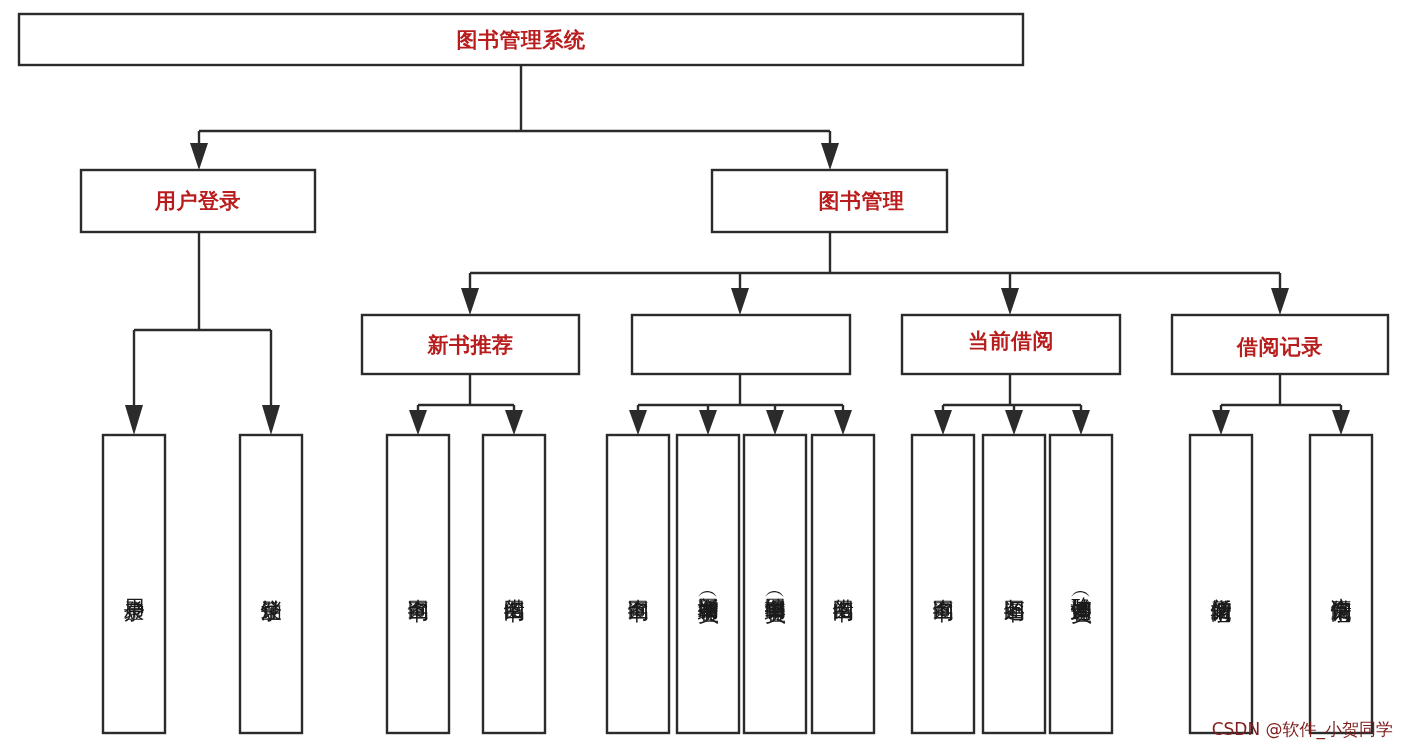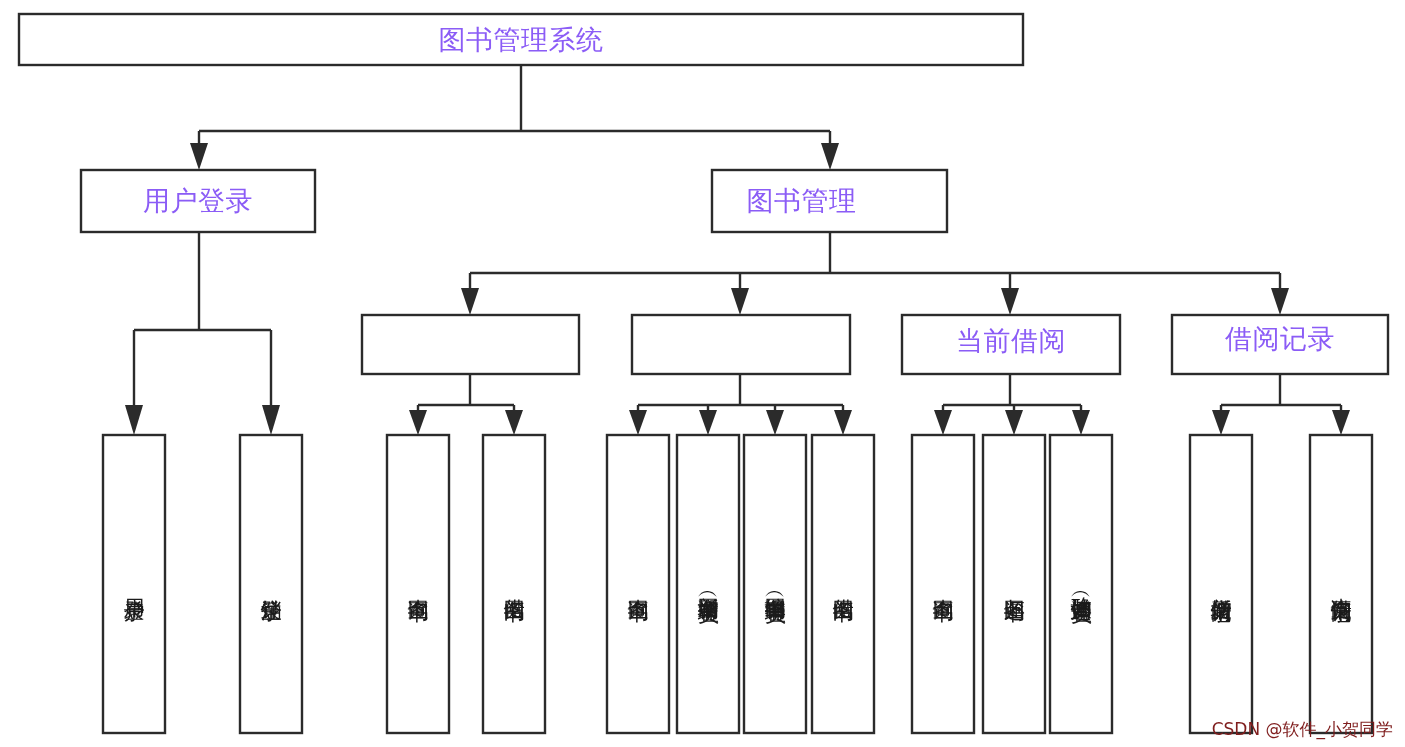--- a/index.html
+++ b/index.html
@@ -37,25 +37,26 @@
   }
   .arrow-head {
     fill: #2b2b2b;
     stroke: none;
   }
   .node-label-h {
     position: absolute;
     display: flex;
     align-items: center;
     justify-content: center;
-    color: #8b5cf6;
-    font-size: 27px;
+    color: #b91c1c;
+    font-size: 21px;
     letter-spacing: 0.5px;
     white-space: nowrap;
     font-family: "DejaVu Sans", "Liberation Sans", sans-serif;
+    font-weight: bold;
   }
   .node-label-v {
     position: absolute;
     display: flex;
     align-items: center;
     justify-content: center;
     color: #1b1b1b;
     font-size: 21px;
     line-height: 1.08;
     writing-mode: vertical-rl;
@@ -178,24 +179,25 @@
       <path class="conn" d="M 1221 405 L 1221 414"></path>
       <path class="conn" d="M 1341 405 L 1341 414"></path>
       <polygon class="arrow-head" points="1212,410 1230,410 1221,435"></polygon>
       <polygon class="arrow-head" points="1332,410 1350,410 1341,435"></polygon>
     </g>
   </svg>
 
   <div class="node-label-h" style="left:19px; top:14px; width:1004px; height:51px;">图书管理系统</div>
 
   <div class="node-label-h" style="left:81px; top:170px; width:234px; height:62px;">用户登录</div>
-  <div class="node-label-h" style="left:684px; top:170px; width:235px; height:62px;">图书管理</div>
-
+  <div class="node-label-h" style="left:744px; top:170px; width:235px; height:62px;">图书管理</div>
+
+  <div class="node-label-h" style="left:362px; top:315px; width:217px; height:59px;">新书推荐</div>
   <div class="node-label-h" style="left:902px; top:315px; width:218px; height:51px;">当前借阅</div>
-  <div class="node-label-h" style="left:1172px; top:309px; width:216px; height:59px;border-radius:13px;">借阅记录</div>
+  <div class="node-label-h" style="left:1172px; top:317px; width:216px; height:59px;border-radius:13px;">借阅记录</div>
 
   <div class="node-label-v" style="left:103px; top:435px; width:62px; height:298px;">用户登录</div>
   <div class="node-label-v" style="left:240px; top:435px; width:62px; height:298px;">注销登录</div>
 
   <div class="node-label-v" style="left:387px; top:435px; width:62px; height:298px;">查询图书</div>
   <div class="node-label-v" style="left:483px; top:435px; width:62px; height:298px;">借阅图书</div>
 
   <div class="node-label-v" style="left:607px; top:435px; width:62px; height:298px;">查询图书</div>
   <div class="node-label-v" style="left:677px; top:435px; width:62px; height:298px;">新增图书（管理员）</div>
   <div class="node-label-v" style="left:744px; top:435px; width:62px; height:298px;">编辑图书（管理员）</div>

